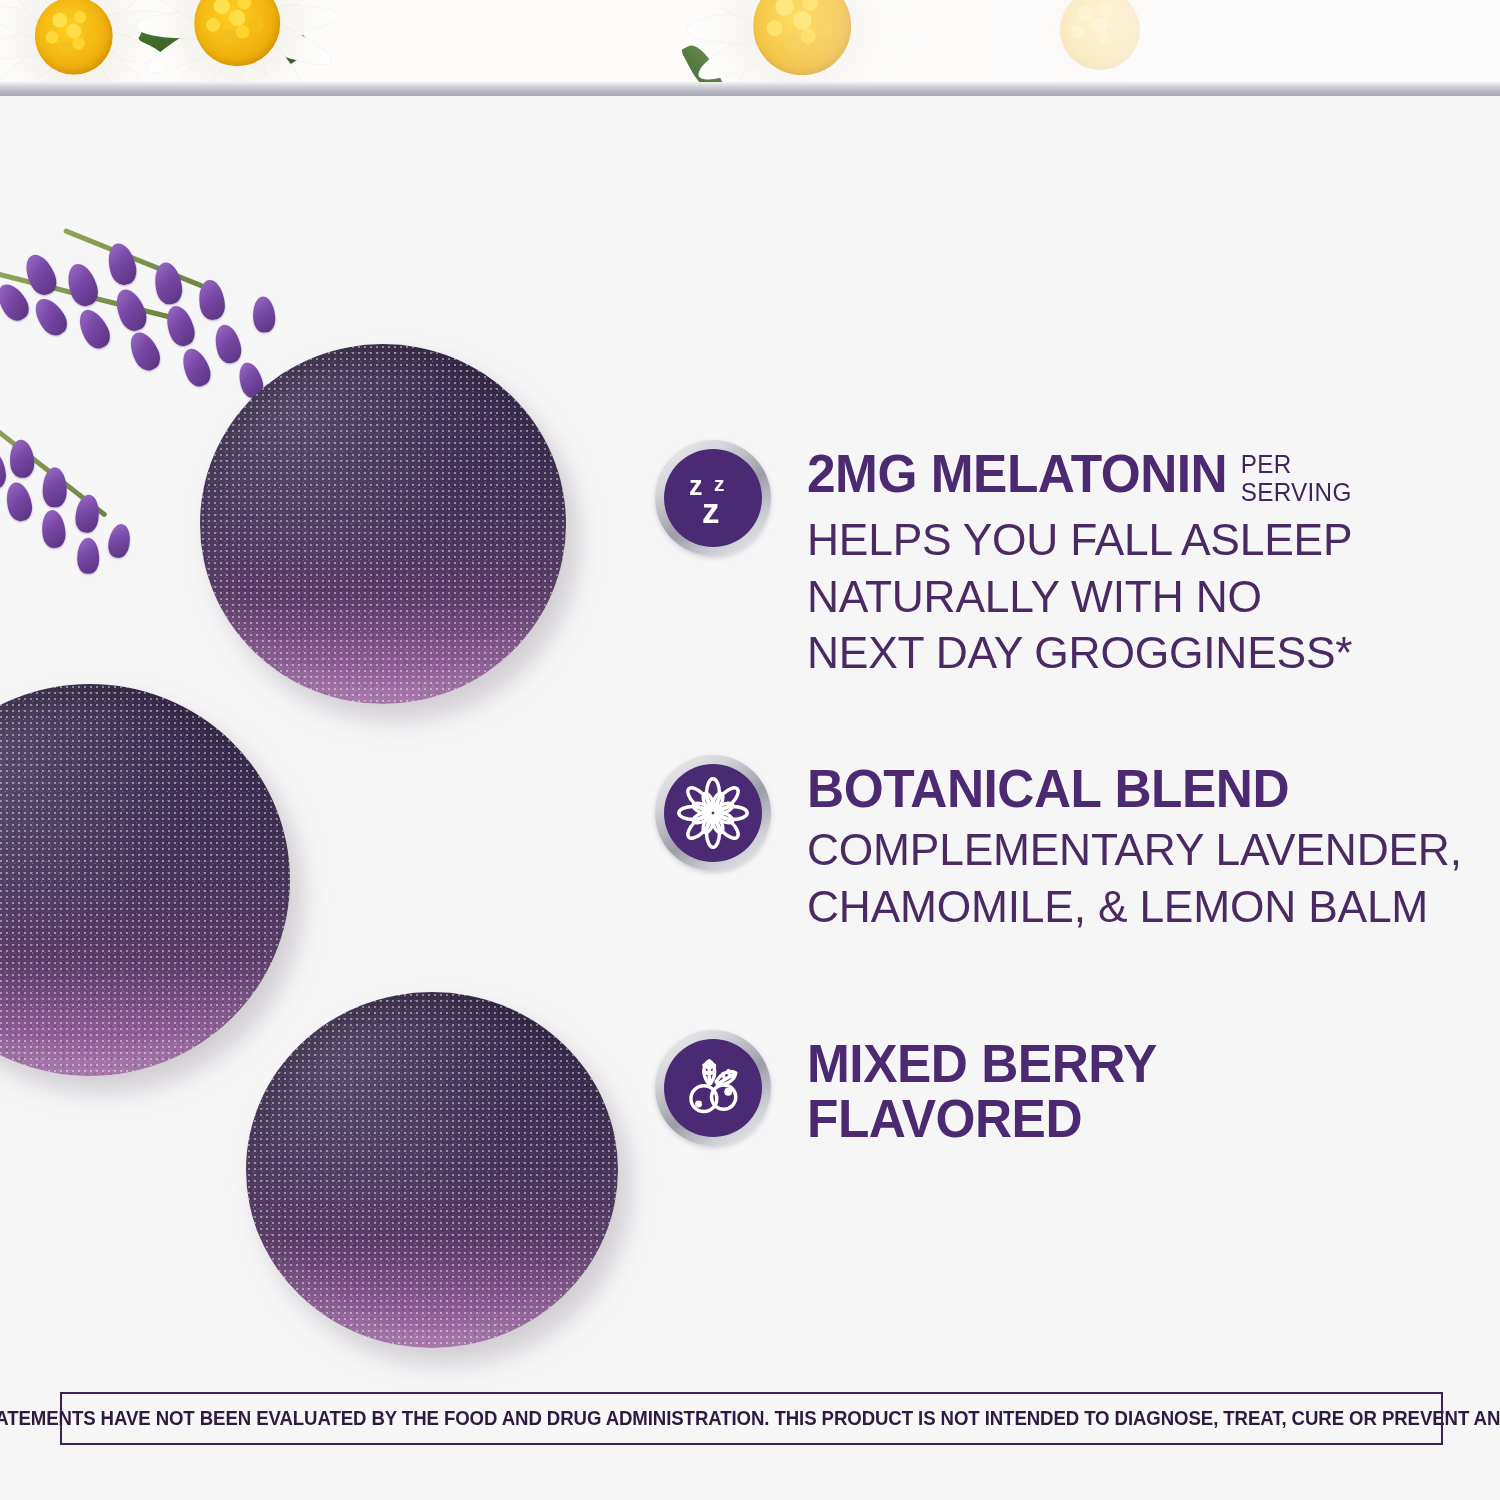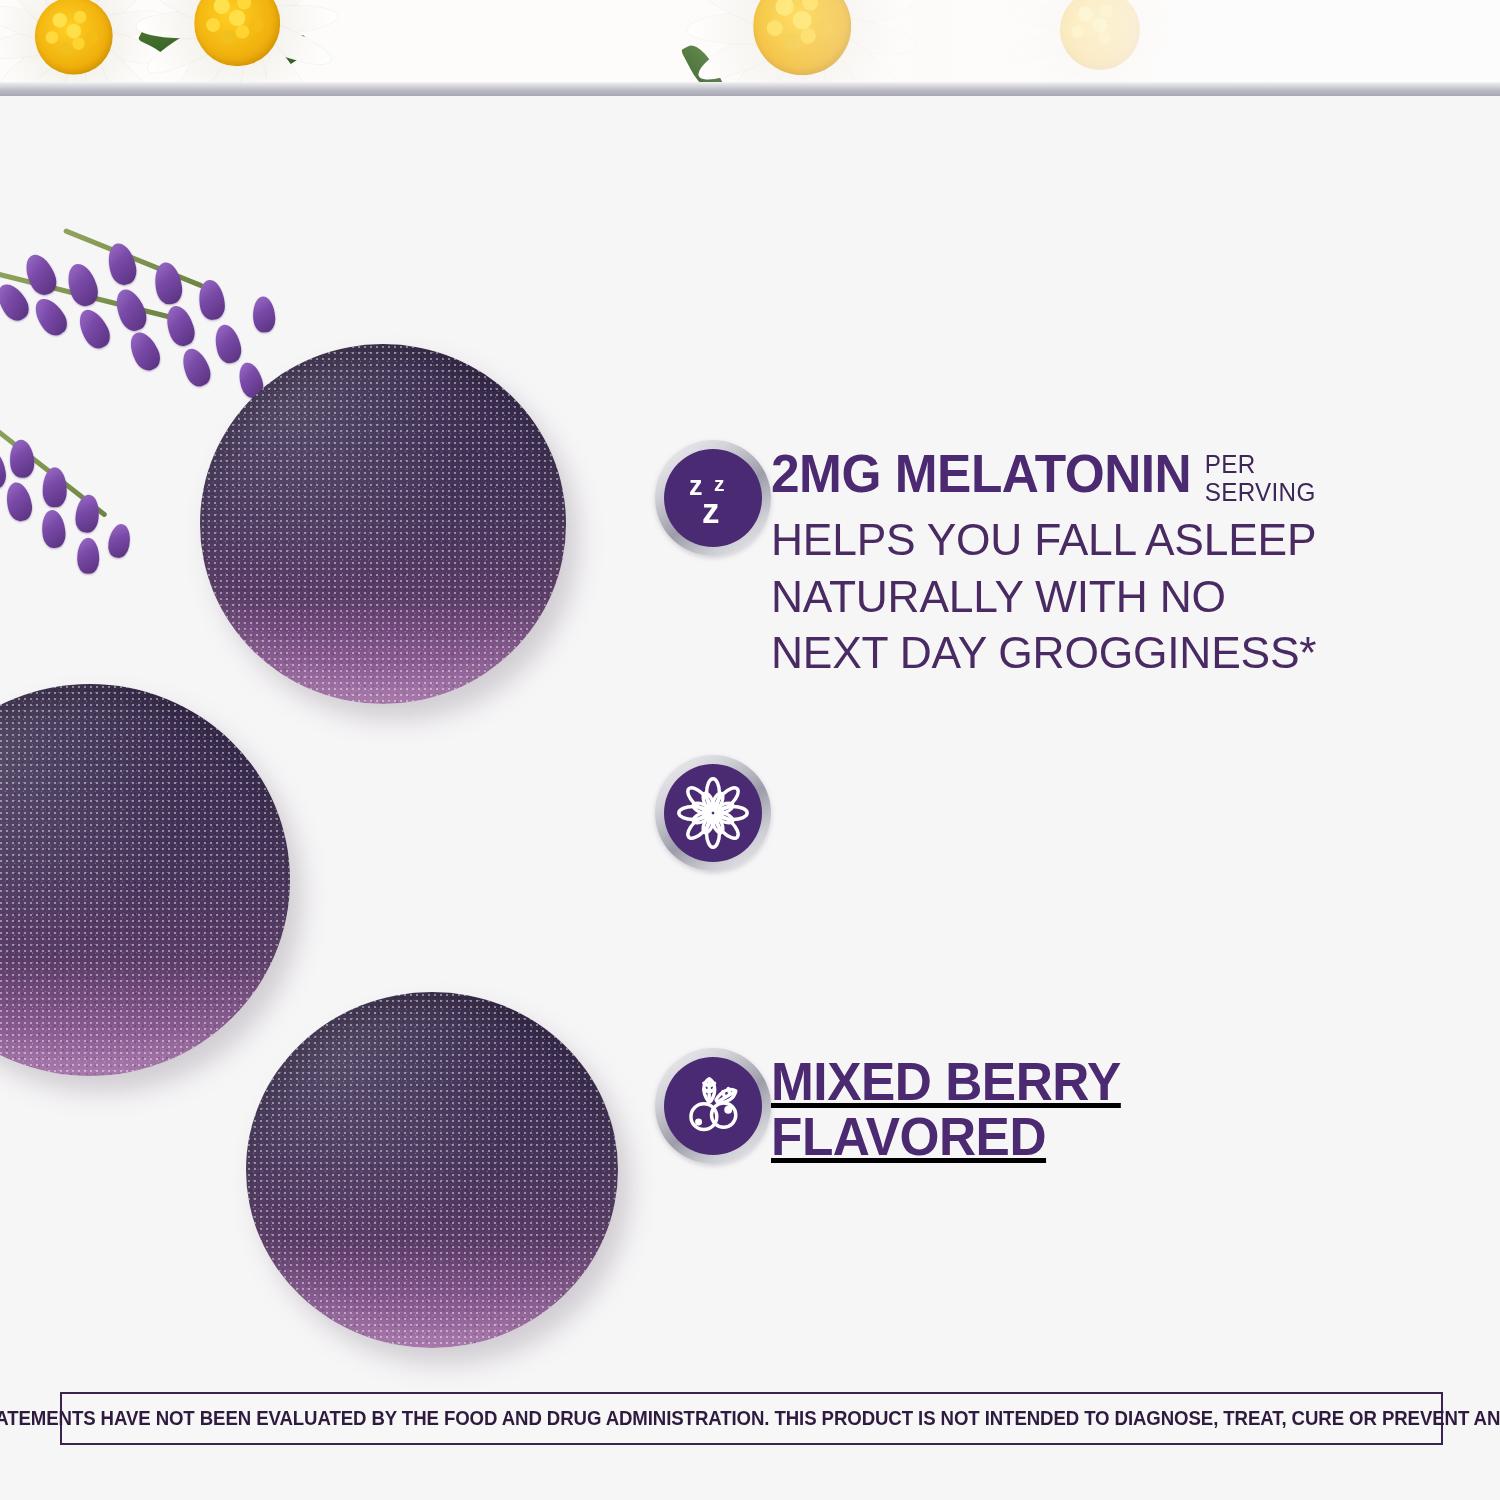--- a/index.html
+++ b/index.html
@@ -128,38 +128,38 @@
     background-size:8px 8px, 11px 11px;
     background-position:1px 2px, 5px 6px;
     opacity:.6;
   }
 
   
   .features{ position:absolute; left:655px; top:440px; width:810px; z-index:7; }
   .feature{ position:absolute; display:flex; align-items:flex-start; }
   .f1{ top:0px; }
   .f2{ top:315px; }
-  .f3{ top:608px;text-decoration:underline; }
+  .f3{ top:590px; }
 
   .icon-badge{
     position:relative;
     width:116px; height:116px; flex:0 0 116px;
     border-radius:50%;
     background:linear-gradient(145deg,#f2f2f4 0%,#d3d3da 28%,#9d9da9 55%,#cfcfd6 78%,#eeeef1 100%);
     box-shadow:0 2px 5px rgba(120,115,130,.30);
     display:flex; align-items:center; justify-content:center;
   }
   .icon-inner{
     width:98px; height:98px; border-radius:50%;
     background:#4a2a73;
     display:flex; align-items:center; justify-content:center;
   }
   .icon-inner svg{ display:block; }
 
-  .f-text{ padding-top:6px; }
+  .f-text{ margin-left:36px; padding-top:6px; }
 
   .f-head{
     color:#4c2a71;
     font-weight:bold;
     font-size:53px;
     line-height:1.04;
     letter-spacing:-0.5px;
     transform:scaleX(.97);
     transform-origin:left center;
     white-space:nowrap;
@@ -379,20 +379,29 @@
                 <ellipse cx="0" cy="-16" rx="5.5" ry="12" transform="rotate(157.5)"></ellipse>
                 <ellipse cx="0" cy="-16" rx="5.5" ry="12" transform="rotate(202.5)"></ellipse>
                 <ellipse cx="0" cy="-16" rx="5.5" ry="12" transform="rotate(247.5)"></ellipse>
                 <ellipse cx="0" cy="-16" rx="5.5" ry="12" transform="rotate(292.5)"></ellipse>
                 <ellipse cx="0" cy="-16" rx="5.5" ry="12" transform="rotate(337.5)"></ellipse>
               </g>
             </g>
           </svg>
         </div>
       </div>
+      <div class="f-text">
+        <div class="f-head">
+          <span>BOTANICAL BLEND</span>
+        </div>
+        <div class="f-body">
+          <div>COMPLEMENTARY LAVENDER,</div>
+          <div>CHAMOMILE, &amp; LEMON BALM</div>
+        </div>
+      </div>
     </div>
 
     <div class="feature f3">
       <div class="icon-badge">
         <div class="icon-inner">
           <svg width="76" height="76" viewBox="0 0 100 100" aria-hidden="true">
             <g fill="none" stroke="#ffffff" stroke-width="4.5" stroke-linejoin="round" stroke-linecap="round">
               <path d="M44 44 C34 30 38 18 45 14 C52 18 56 30 47 44 Z"></path>
               <path d="M45 16 L45 42 M45 24 L38 20 M45 24 L52 20 M45 32 L38 28 M45 32 L52 28"></path>
               <path d="M54 42 C62 28 74 26 80 30 C78 40 68 47 56 45 Z"></path>

